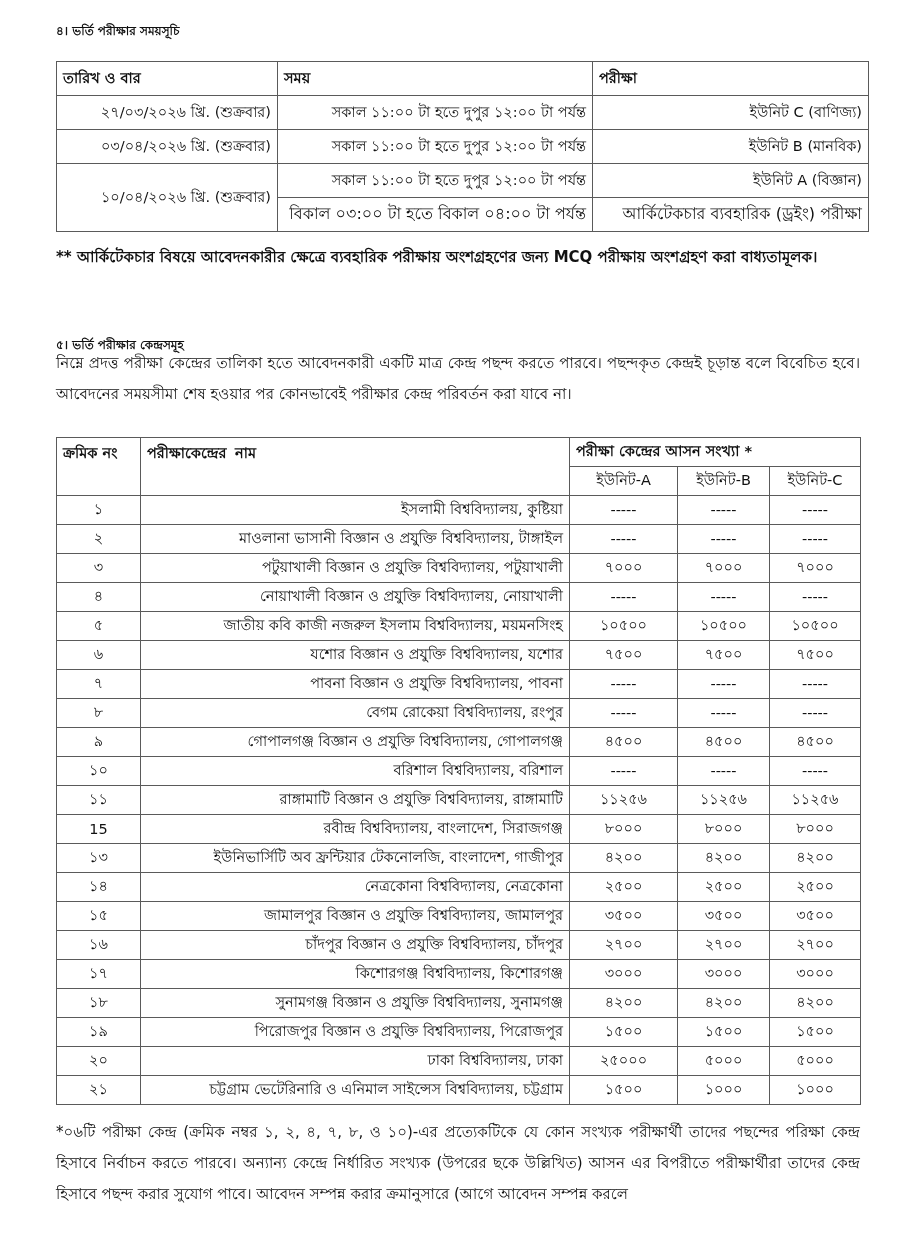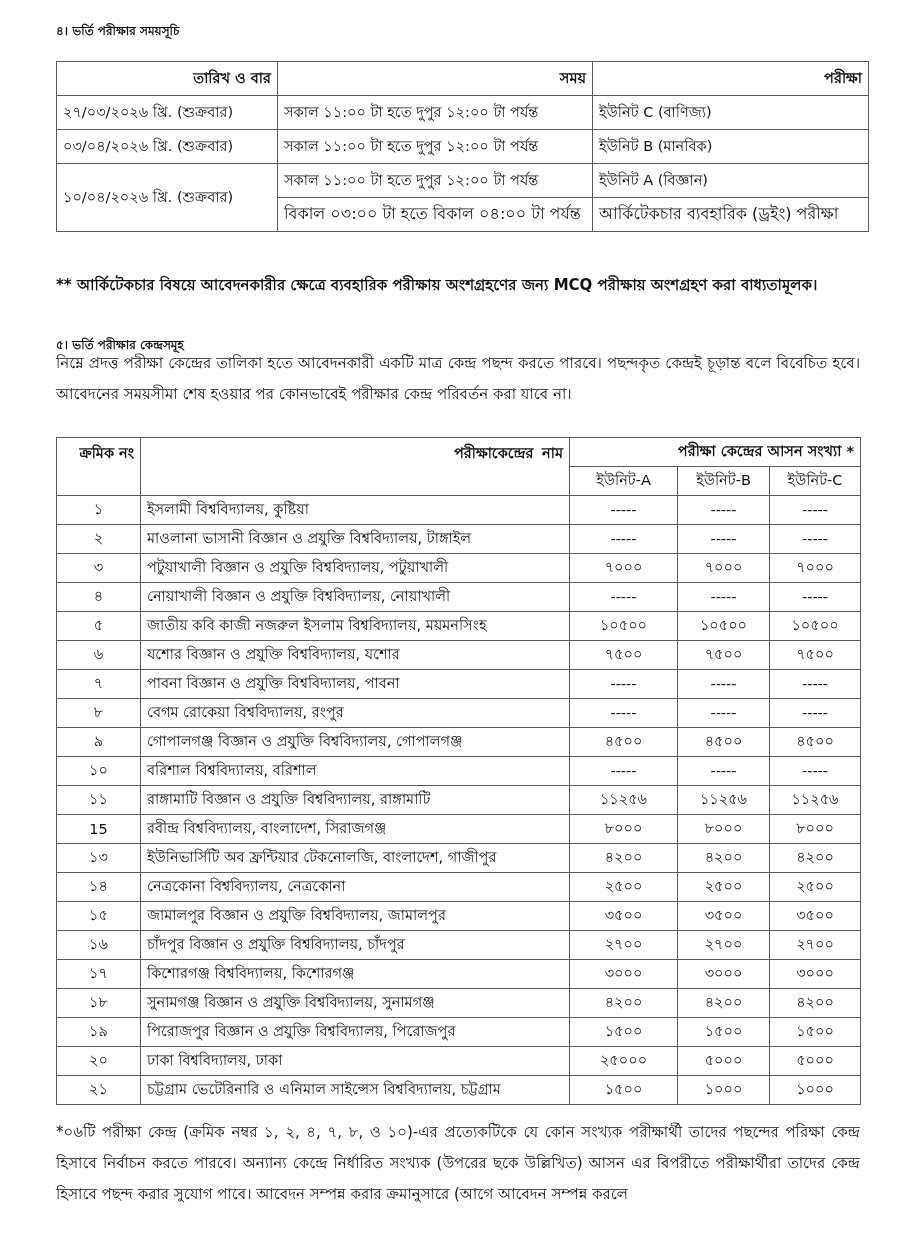--- a/index.html
+++ b/index.html
@@ -4,27 +4,27 @@
 <style>
   html, body { margin: 0; padding: 0; background: #ffffff; }
   body {
     width: 900px; height: 1239px; position: relative; overflow: hidden;
     font-family: "DejaVu Sans", "Liberation Sans", sans-serif;
     color: #111; font-size: 15px;
   }
   .abs { position: absolute; }
   .h-sec { font-weight: bold; font-size: 12px; white-space: nowrap; }
   .para { font-size: 15px; line-height: 31px; text-align: justify; }
-  .bold { font-weight: bold; margin-top: 28px; }
+  .bold { font-weight: bold; }
   table { border-collapse: collapse; position: absolute; table-layout: fixed; }
   td, th { border: 1.5px solid #5a5a5a; padding: 0 6px; font-size: 14.5px;
            white-space: nowrap; overflow: hidden; font-weight: normal; }
-  th { font-weight: bold; text-align: right; }
+  th { font-weight: bold; text-align: left; }
   .c { text-align: center; }
-  .l { text-align: left; }
+  .l { text-align: right; }
   #t1 td, #t1 th { height: 33px; }
   #t2 td { height: 28px; }
   #t2 th { height: 28px; }
 </style>
 </head>
 <body>
 
 <div class="abs h-sec" style="left:56px; top:22px;">৪। ভর্তি পরীক্ষার সময়সূচি</div>
 
 <table id="t1" style="left:56px; top:61px; width:812px;">

